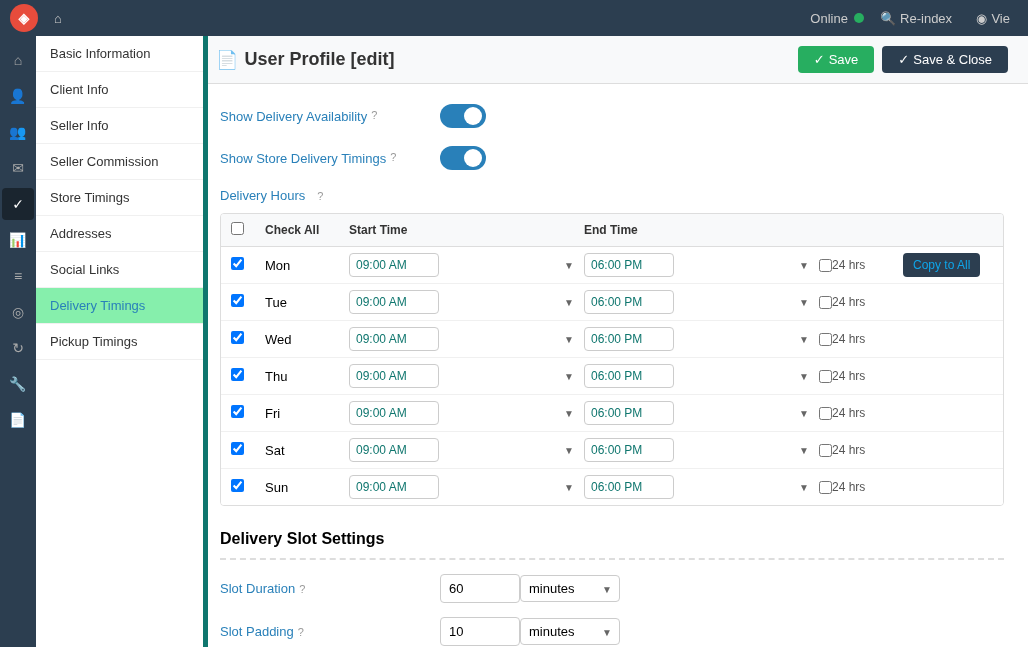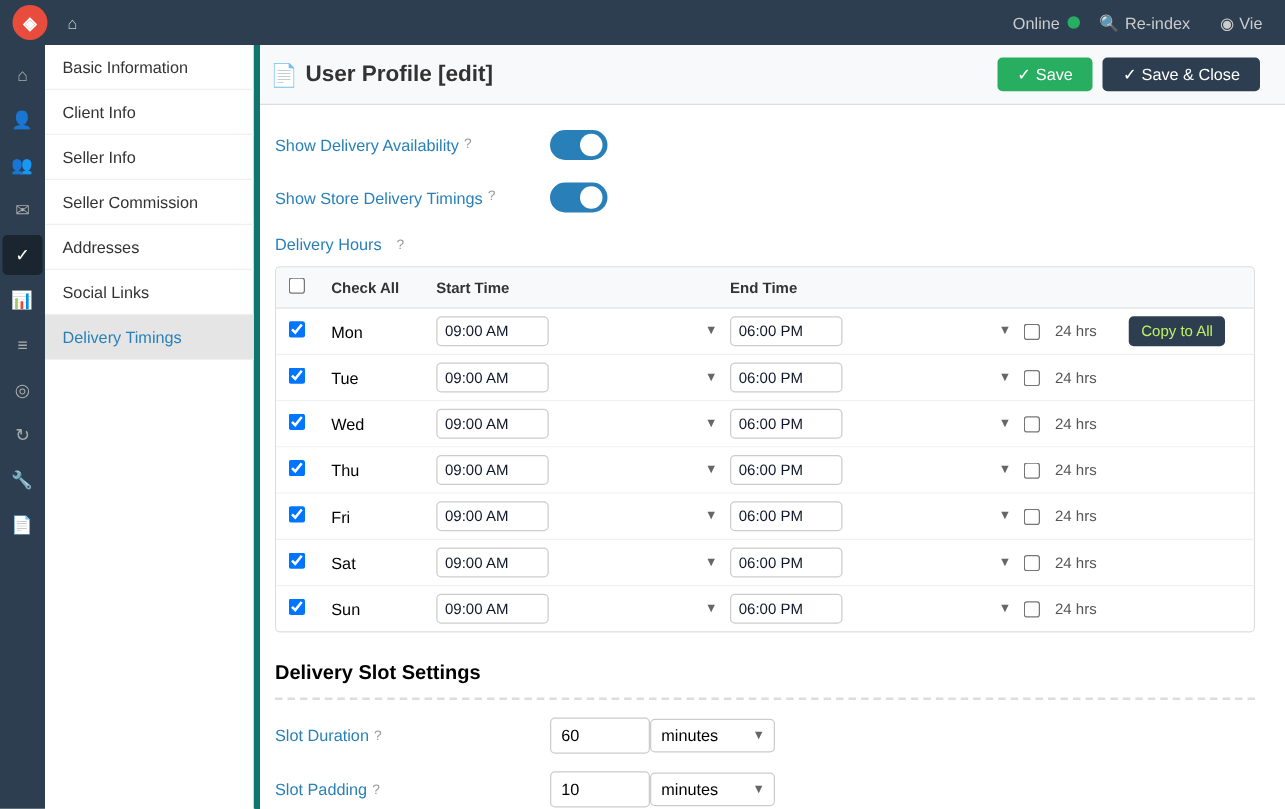--- a/index.html
+++ b/index.html
@@ -32,21 +32,21 @@
 
     
     .sidebar {
       position: fixed; top: 36px; left: 36px; width: 172px; height: calc(647px - 36px);
       background: white; border-right: 5px solid #0f766e; overflow-y: auto; z-index: 80;
     }
     .sidebar-item {
       padding: 10px 14px; cursor: pointer; color: #333; font-size: 13px;
       border-bottom: 1px solid #f0f0f0;
     }
-    .sidebar-item.active { color: #2980b9; background: #e5e5e5; }
+    .sidebar-item.active { color: #2980b9; background: #86efac; }
 
     
     .main {
       margin-top: 36px; margin-left: 196px; flex: 1; overflow-y: auto; background: white;
     }
 
     
     .page-header {
       background: #f8f9fa; border-bottom: 1px solid #ddd; padding: 10px 20px;
       display: flex; align-items: center; justify-content: space-between;
@@ -87,32 +87,32 @@
       font-weight: bold; color: #333; font-size: 12px; align-items: center; gap: 4px;
     }
     .timing-row {
       display: grid; grid-template-columns: 30px 80px 1fr 1fr 80px 90px;
       padding: 6px 10px; border-bottom: 1px solid #f0f0f0;
       align-items: center; gap: 4px; background: white;
     }
     .timing-row:last-child { border-bottom: none; }
     .time-select {
       border: 1px solid #ccc; border-radius: 4px; padding: 4px 6px;
-      font-size: 12px; color: #0f172a; background: white; cursor: pointer;
+      font-size: 12px; color: #0f766e; background: white; cursor: pointer;
       appearance: none; padding-right: 20px; min-width: 90px;
     }
     .select-wrap { position: relative; display: inline-block; }
     .select-arrow {
       position: absolute; right: 6px; top: 50%; transform: translateY(-50%);
       pointer-events: none; color: #666; font-size: 10px;
     }
 
-    .hrs24-wrap { display: flex; align-items: flex-end; gap: 12px; color: #555; font-size: 12px; }
+    .hrs24-wrap { display: flex; align-items: flex-end; gap: 0; color: #555; font-size: 12px; }
     .copy-all-btn {
-      background: #2c3e50; color: #bef264; border: none; padding: 5px 10px;
+      background: #2c3e50; color: #0ea5e9; border: none; padding: 5px 10px;
       border-radius: 4px; cursor: pointer; font-size: 12px; white-space: nowrap;
     }
 
     
     .slot-section { margin-top: 24px; }
     .slot-title { font-size: 16px; font-weight: bold; color: #000000; margin-bottom: 14px; padding-bottom: 10px; border-bottom: 2px dashed #ddd; }
     .slot-row { display: flex; align-items: center; margin-bottom: 14px; }
     .slot-label { color: #2980b9; font-size: 13px; min-width: 220px; display: flex; align-items: center; gap: 4px; }
     .slot-input { border: 1px solid #ccc; border-radius: 4px; padding: 6px 8px; font-size: 13px; width: 80px; }
     .slot-select-wrap { position: relative; display: inline-block; }
@@ -156,23 +156,25 @@
   <div class="icon-bar-item">↻</div>
   <div class="icon-bar-item">🔧</div>
   <div class="icon-bar-item">📄</div>
 </div>
 
 <div class="sidebar">
   <div class="sidebar-item">Basic Information</div>
   <div class="sidebar-item">Client Info</div>
   <div class="sidebar-item">Seller Info</div>
   <div class="sidebar-item">Seller Commission</div>
+  <div class="sidebar-item">Store Timings</div>
   <div class="sidebar-item">Addresses</div>
   <div class="sidebar-item">Social Links</div>
   <div class="sidebar-item active">Delivery Timings</div>
+  <div class="sidebar-item">Pickup Timings</div>
 </div>
 
 <div class="main">
 
   <div class="page-header">
     <div class="page-title">
       <span>📄</span>
       <span>User Profile [edit]</span>
     </div>
     <div class="header-actions">

